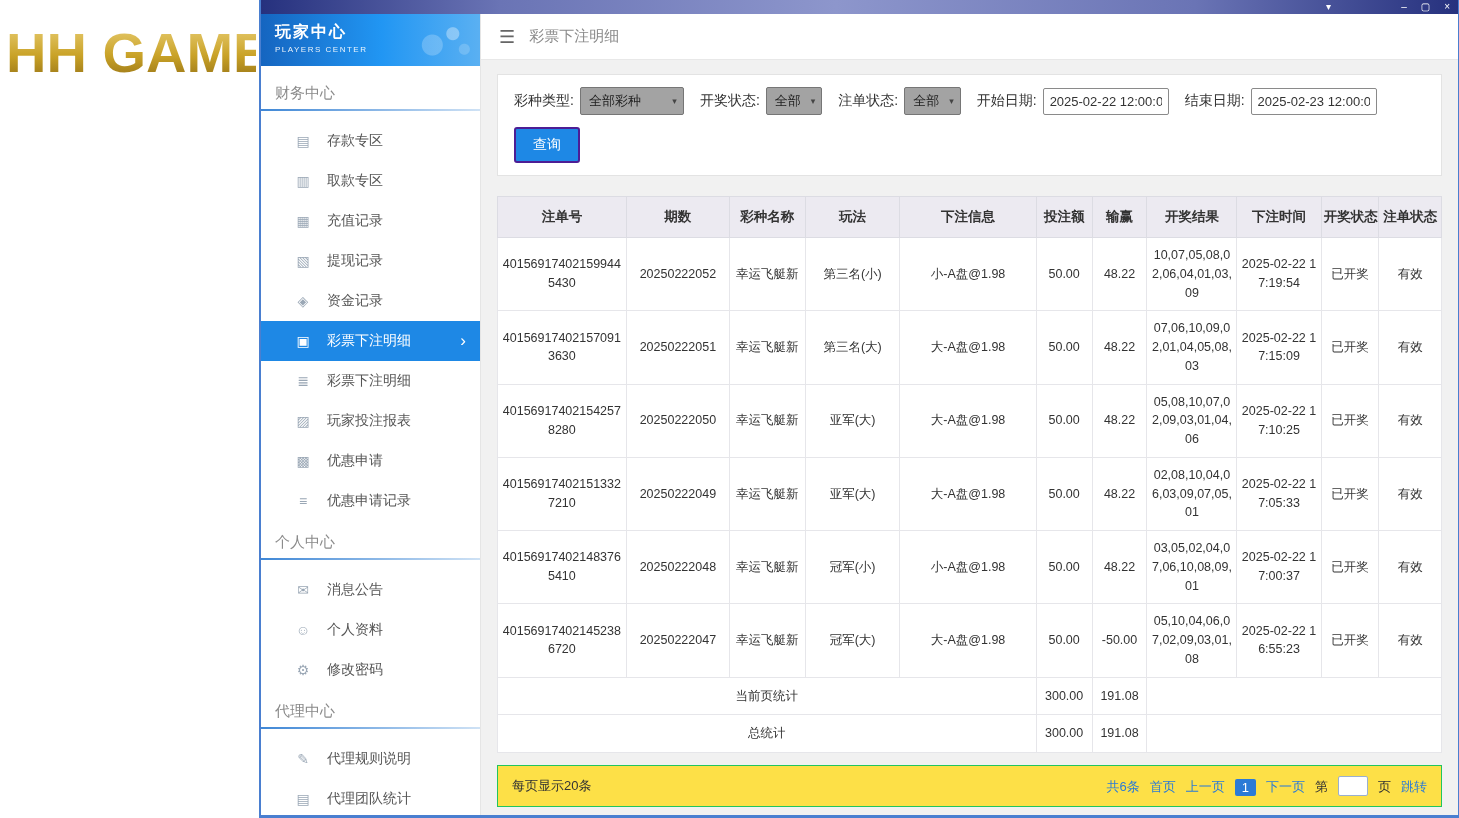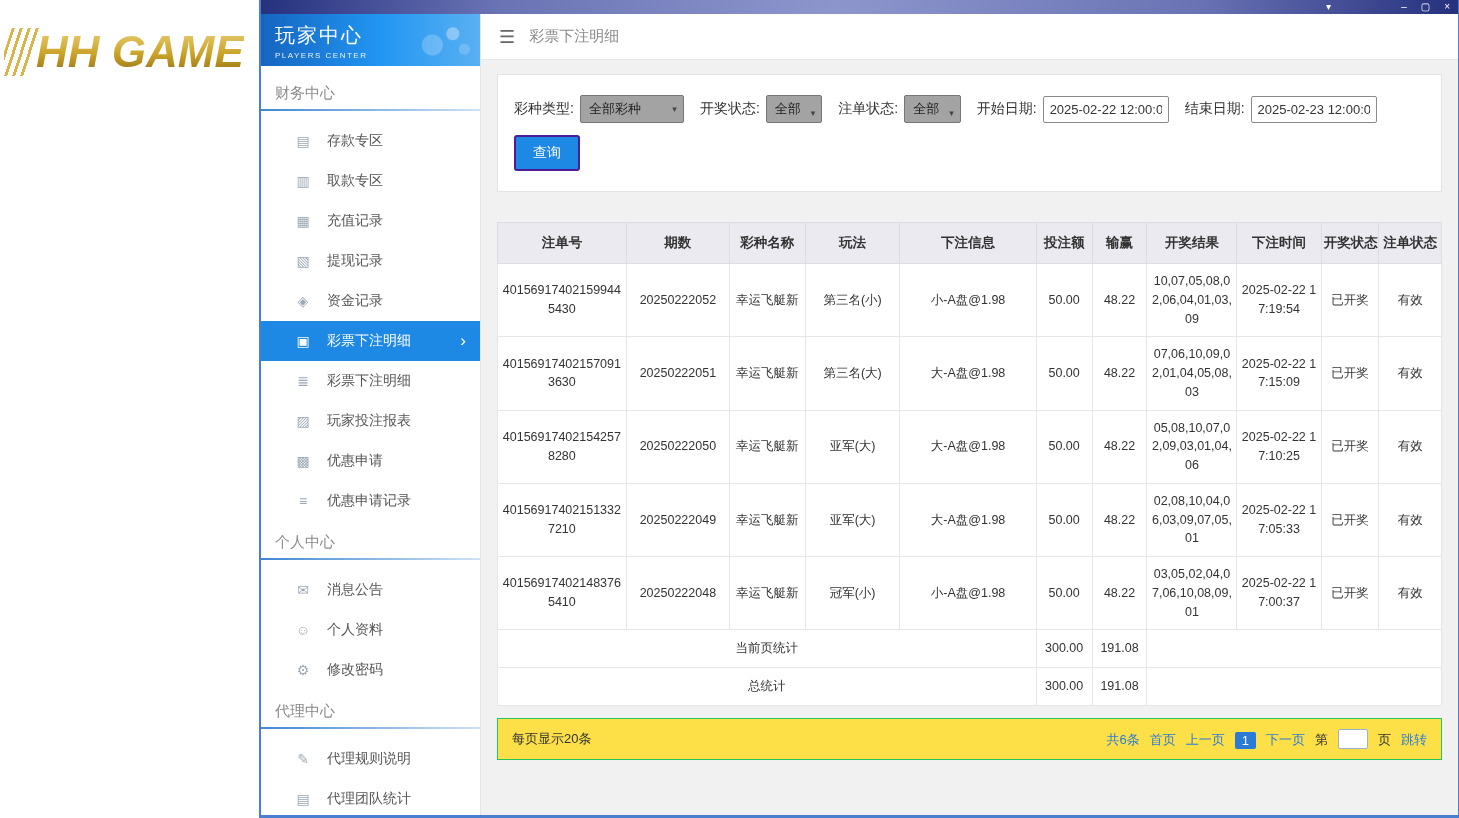--- a/index.html
+++ b/index.html
@@ -3,42 +3,42 @@
 <meta charset="utf-8">
 <style>
   * { box-sizing: border-box; margin: 0; padding: 0; }
   html,body { width:1459px; height:818px; overflow:hidden; }
   body { font-family:"Liberation Sans", sans-serif; background:#fff; position:relative; }
 
   
   .brand { position:absolute; top:22px; left:4px; width:252px; height:60px; display:flex; align-items:center; overflow:hidden; }
   .logo-deco { width:30px; height:48px; margin-right:2px; transform:skewX(-18deg);
     background:repeating-linear-gradient(90deg,#d9b44a 0 3px, transparent 3px 8px); }
-  .logo-text { font-size:44px; font-weight:bold; font-style:italic; letter-spacing:0px; white-space:nowrap;
+  .logo-text { font-size:56px; font-weight:bold; letter-spacing:0px; white-space:nowrap;
     background:linear-gradient(180deg,#ecd27c 0%, #c9a227 55%, #8f6c14 100%);
     -webkit-background-clip:text; background-clip:text; color:transparent; }
 
   
   .window { position:absolute; left:259px; top:0; width:1200px; height:818px;
     border-left:2px solid #4a7fd0; border-right:1px solid #4a7fd0; border-bottom:3px solid #4a7fd0;
     background:#f1f1f1; display:flex; flex-direction:column; }
 
   .titlebar { height:14px; flex:0 0 14px; display:flex; justify-content:flex-end; align-items:center;
     gap:14px; padding:0 8px; color:#fff;
     background:linear-gradient(90deg,#26317e 0%, #6a74b5 20%, #8d96cc 48%, #6a74b5 78%, #26317e 100%); }
   .tb-icon { font-size:10px; line-height:10px; cursor:pointer; }
   .tb-icon.chev-down { margin-right:56px; }
 
   .app { flex:1; display:flex; min-height:0; }
 
   
   .sidebar { width:220px; flex:0 0 220px; background:#fff; border-right:1px solid #e5e5e5; overflow:hidden; }
   .side-header { height:52px; position:relative; padding:8px 0 0 14px; color:#fff;
     background:linear-gradient(90deg,#1565c0 0%, #2196f3 55%, #5ab0f2 100%); }
-  .sh-title { font-size:20px; font-weight:normal; letter-spacing:2px; }
+  .sh-title { font-size:16px; font-weight:bold; letter-spacing:2px; }
   .sh-sub { font-size:8px; letter-spacing:1.5px; opacity:.9; margin-top:2px; }
   .sh-deco { position:absolute; right:8px; top:5px; width:64px; height:42px;
     background:
       radial-gradient(circle at 70% 35%, rgba(255,255,255,.35) 6px, transparent 7px),
       radial-gradient(circle at 38% 62%, rgba(255,255,255,.22) 10px, transparent 11px),
       radial-gradient(circle at 88% 72%, rgba(255,255,255,.18) 5px, transparent 6px); }
   .side-body { padding-top:6px; }
   .side-section-title { padding:12px 14px 6px; color:#8a8a8a; font-size:15px; }
   .side-section-line { height:2px; margin:0 0 10px; background:linear-gradient(90deg,#3f87d6,#cfe2f5); }
   .side-item { height:40px; display:flex; align-items:center; gap:16px; padding:0 14px 0 34px;
@@ -50,28 +50,28 @@
 
   
   .main { flex:1; min-width:0; display:flex; flex-direction:column; background:#f1f1f1; }
   .topbar { height:46px; flex:0 0 46px; background:#fff; border-bottom:1px solid #e8e8e8;
     display:flex; align-items:center; gap:14px; padding:0 18px; }
   .hamburger { font-size:18px; color:#666; cursor:pointer; }
   .page-title { font-size:15px; color:#8a8a8a; }
 
   .content { flex:1; padding:14px 16px 0; display:flex; flex-direction:column; overflow:hidden; }
 
-  .filter-card { background:#fff; border:1px solid #e3e3e3; padding:20px 16px; margin-bottom:30px; }
+  .filter-card { background:#fff; border:1px solid #e3e3e3; padding:12px 16px; margin-bottom:20px; }
   .filter-row { display:flex; align-items:center; font-size:14px; color:#333; white-space:nowrap; }
   .fgroup { display:flex; align-items:center; gap:6px; margin-right:16px; }
   .select { display:inline-flex; align-items:center; justify-content:space-between;
     border:1px solid #767676; border-radius:2px; background:#a3a3a3; padding:4px 6px 4px 8px;
     font-size:13px; color:#222; cursor:pointer; }
   .select.wide { min-width:104px; }
-  .select.small { min-width:50px;align-items:flex-end; }
+  .select.small { min-width:50px; }
   .sel-arrow { font-size:9px; color:#444; margin-left:10px; }
   .date-input { width:126px; border:1px solid #8a8a8a; border-radius:2px; padding:5px 6px;
     font-size:13px; color:#333; font-family:inherit; }
   .query-btn { margin-top:12px; background:#1E88E5; border:2px solid #4c1d95; color:#fff;
     font-size:14px; padding:7px 17px; border-radius:3px; cursor:pointer; }
 
   .table-card { background:#fff; }
   .bets-table { width:100%; border-collapse:collapse; table-layout:fixed; background:#fff; }
   .bets-table th { background:#eceaf1; border:1px solid #dcdce3; font-size:13.5px; font-weight:bold;
     color:#333; padding:11px 2px; white-space:nowrap; }
@@ -314,20 +314,33 @@
                   <td>幸运飞艇新</td>
                   <td>冠军(小)</td>
                   <td>小-A盘@1.98</td>
                   <td>50.00</td>
                   <td>48.22</td>
                   <td>03,05,02,04,07,06,10,08,09,01</td>
                   <td>2025-02-22 17:00:37</td>
                   <td>已开奖</td>
                   <td>有效</td>
                 </tr>
+                <tr>
+                  <td>401569174021452386720</td>
+                  <td>20250222047</td>
+                  <td>幸运飞艇新</td>
+                  <td>冠军(大)</td>
+                  <td>大-A盘@1.98</td>
+                  <td>50.00</td>
+                  <td>-50.00</td>
+                  <td>05,10,04,06,07,02,09,03,01,08</td>
+                  <td>2025-02-22 16:55:23</td>
+                  <td>已开奖</td>
+                  <td>有效</td>
+                </tr>
                 <tr class="stats-row">
                   <td colspan="5">当前页统计</td>
                   <td>300.00</td>
                   <td>191.08</td>
                   <td colspan="4"></td>
                 </tr>
                 <tr class="stats-row">
                   <td colspan="5">总统计</td>
                   <td>300.00</td>
                   <td>191.08</td>

